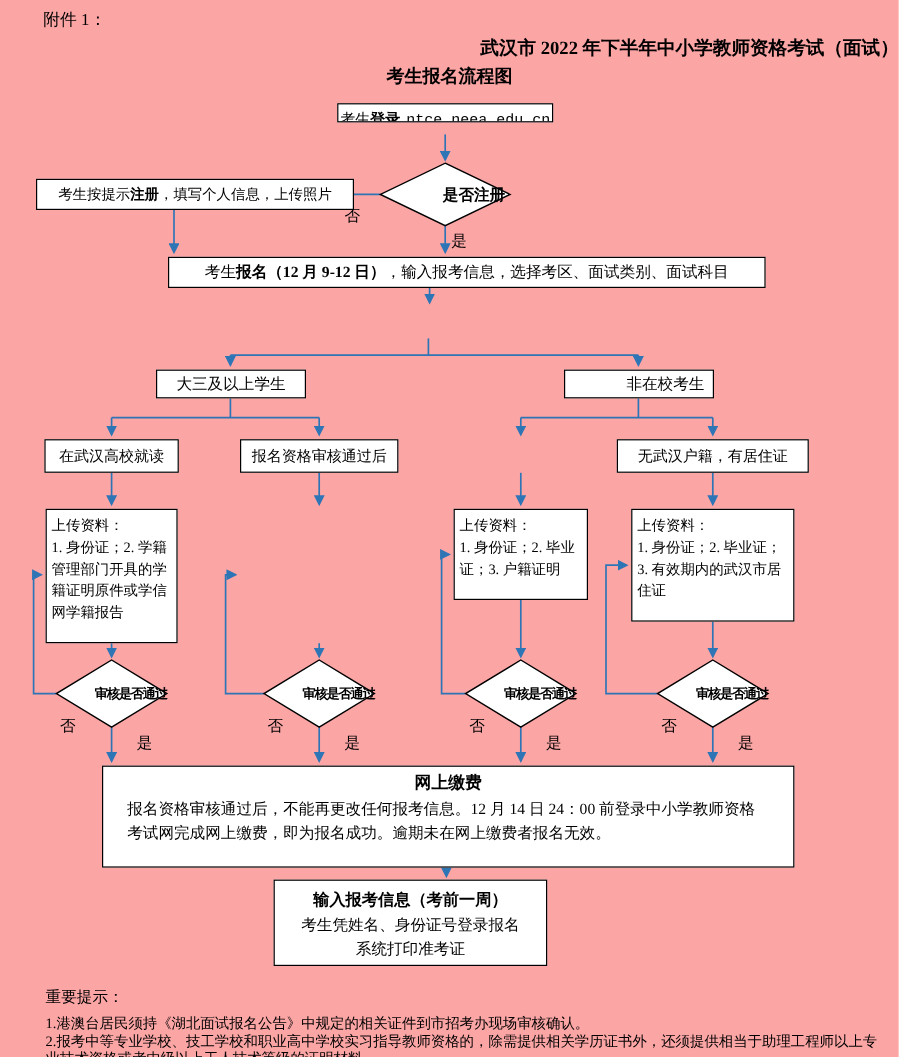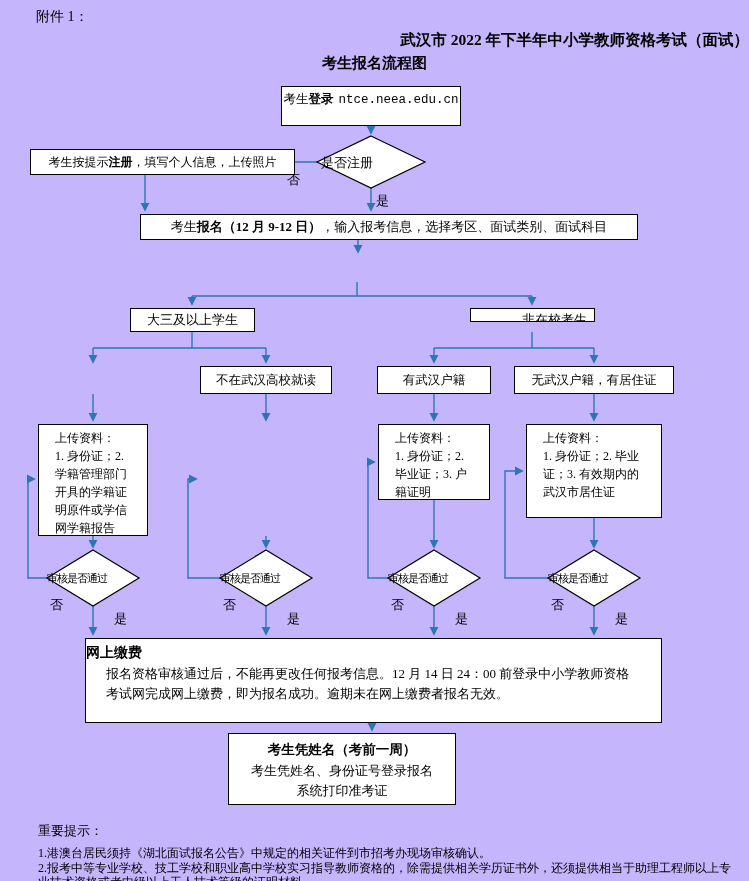--- a/index.html
+++ b/index.html
@@ -1,31 +1,31 @@
 <!DOCTYPE html>
 <html><head>
 <meta charset="utf-8">
 <style>
   * { margin:0; padding:0; box-sizing:border-box; }
   html,body { background:#ffffff; }
   body { font-family:"Liberation Serif","DejaVu Serif",serif; color:#000; }
-  .canvas { position:relative; width:749px; height:881px; background:#c4b5fd; overflow:hidden; }
+  .canvas { position:relative; width:749px; height:881px; background:#fca5a5; overflow:hidden; }
   .connectors { position:absolute; left:0; top:0; z-index:1; }
   .attachment { position:absolute; left:36px; top:8px; font-size:14px; }
   .page-title { position:absolute; left:0; right:0; top:30px; text-align:right; font-weight:bold; font-size:15.5px; }
   .page-subtitle { position:absolute; left:0; right:0; top:54px; text-align:center; font-weight:bold; font-size:15px; }
   .node { position:absolute; border:1px solid #000; background:#fff; z-index:2; text-align:center; font-size:13px; }
   .one { white-space:nowrap; overflow:hidden; }
   .upload { position:absolute; border:1px solid #000; background:#fff; z-index:2; text-align:left;
-            font-size:12px; line-height:1.5; padding:4px 16px; white-space:pre-line; }
-  .dlabel { position:absolute; z-index:3; text-align:left; font-weight:normal; }
+            font-size:12px; line-height:1.5; padding:4px 4px; white-space:pre-line; }
+  .dlabel { position:absolute; z-index:3; text-align:right; font-weight:bold; }
   .review-label { font-size:11px; letter-spacing:-1px; white-space:nowrap; }
   .lbl { position:absolute; z-index:3; font-size:13px; }
   .mono { font-family:"Liberation Mono","DejaVu Sans Mono",monospace; font-size:12.5px; margin-left:5px; }
-  .pay-title { font-weight:bold; font-size:14px; margin-top:5px; }
+  .pay-title { text-align:center; font-weight:bold; font-size:14px; margin-top:5px; }
   .pay-body { text-align:left; font-size:13px; line-height:1.55; padding:2px 20px 0 20px; }
   .print-title { text-align:center; font-weight:bold; font-size:13.5px; margin-top:7px; }
   .print-body { text-align:center; font-size:13px; line-height:1.5; padding:2px 18px 0 18px; }
   .notes { position:absolute; left:38px; top:822px; width:703px; z-index:2; }
   .notes-heading { font-size:13px; margin-bottom:6px; }
   .notes-item { font-size:12px; line-height:1.22; }
 </style>
 </head>
 <body>
 
@@ -79,43 +79,43 @@
       <polygon points="266,550 312,578 266,606 220,578"></polygon>
       <polygon points="434,550 480,578 434,606 388,578"></polygon>
       <polygon points="594,550 640,578 594,606 548,578"></polygon>
     </g>
   </svg>
 
   <div class="attachment">附件 1：</div>
   <div class="page-title">武汉市 2022 年下半年中小学教师资格考试（面试）</div>
   <div class="page-subtitle">考生报名流程图</div>
 
-  <div class="node one" style="left:281px;top:86px;width:180px;height:40px;line-height:24px;font-size:12.5px;">
+  <div class="node one" style="left:281px;top:86px;width:180px;height:16px;line-height:24px;font-size:12.5px;">
     <span>考生</span><b>登录</b><span class="mono">ntce.neea.edu.cn</span>
   </div>
 
   <div class="dlabel" style="left:321px;top:154px;width:100px;font-size:13px;">是否注册</div>
 
   <div class="node one" style="left:30px;top:149px;width:265px;height:26px;line-height:24px;font-size:12px;">
     <span>考生按提示</span><b>注册</b><span>，填写个人信息，上传照片</span>
   </div>
 
   <div class="lbl" style="left:287px;top:171px;">否</div>
   <div class="lbl" style="left:376px;top:192px;">是</div>
 
   <div class="node one" style="left:140px;top:214px;width:498px;height:26px;line-height:24px;">
     <span>考生</span><b>报名（12 月 9-12 日）</b><span>，输入报考信息，选择考区、面试类别、面试科目</span>
   </div>
 
 
   <div class="node one" style="left:130px;top:308px;width:125px;height:24px;line-height:22px;">大三及以上学生</div>
-  <div class="node one" style="left:470px;top:308px;width:125px;height:14px;line-height:22px;padding-left:44px;">非在校考生</div>
+  <div class="node one" style="left:470px;top:308px;width:125px;height:24px;line-height:22px;padding-left:44px;">非在校考生</div>
 
-  <div class="node one" style="left:200px;top:366px;width:132px;height:28px;line-height:26px;font-size:12.5px;">不在武汉高校就读</div>
-  <div class="node one" style="left:377px;top:366px;width:114px;height:28px;line-height:26px;font-size:12.5px;">有武汉户籍</div>
+  <div class="node one" style="left:37px;top:366px;width:112px;height:28px;line-height:26px;font-size:12.5px;">在武汉高校就读</div>
+  <div class="node one" style="left:200px;top:366px;width:132px;height:28px;line-height:26px;font-size:12.5px;">报名资格审核通过后</div>
   <div class="node one" style="left:514px;top:366px;width:160px;height:28px;line-height:26px;font-size:12.5px;">无武汉户籍，有居住证</div>
 
   <div class="upload" style="left:38px;top:424px;width:110px;height:112px;">上传资料：
 1. 身份证；2. 学籍管理部门开具的学籍证明原件或学信网学籍报告</div>
   <div class="upload" style="left:378px;top:424px;width:112px;height:76px;">上传资料：
 1. 身份证；2. 毕业证；3. 户籍证明</div>
   <div class="upload" style="left:526px;top:424px;width:136px;height:94px;">上传资料：
 1. 身份证；2. 毕业证；3. 有效期内的武汉市居住证</div>
 
   <div class="dlabel review-label" style="left:47px;top:571px;width:92px;">审核是否通过</div>
@@ -131,21 +131,21 @@
   <div class="lbl" style="left:455px;top:610px;">是</div>
   <div class="lbl" style="left:551px;top:596px;">否</div>
   <div class="lbl" style="left:615px;top:610px;">是</div>
 
   <div class="node" style="left:85px;top:638px;width:577px;height:85px;text-align:left;">
     <div class="pay-title">网上缴费</div>
     <div class="pay-body">报名资格审核通过后，不能再更改任何报考信息。12 月 14 日 24：00 前登录中小学教师资格考试网完成网上缴费，即为报名成功。逾期未在网上缴费者报名无效。</div>
   </div>
 
   <div class="node" style="left:228px;top:733px;width:228px;height:72px;">
-    <div class="print-title">考生凭姓名（考前一周）</div>
+    <div class="print-title">输入报考信息（考前一周）</div>
     <div class="print-body">考生凭姓名、身份证号登录报名系统打印准考证</div>
   </div>
 
   <div class="notes">
     <div class="notes-heading">重要提示：</div>
     <div class="notes-item">1.港澳台居民须持《湖北面试报名公告》中规定的相关证件到市招考办现场审核确认。</div>
     <div class="notes-item">2.报考中等专业学校、技工学校和职业高中学校实习指导教师资格的，除需提供相关学历证书外，还须提供相当于助理工程师以上专业技术资格或者中级以上工人技术等级的证明材料。</div>
   </div>
 
 </div>

